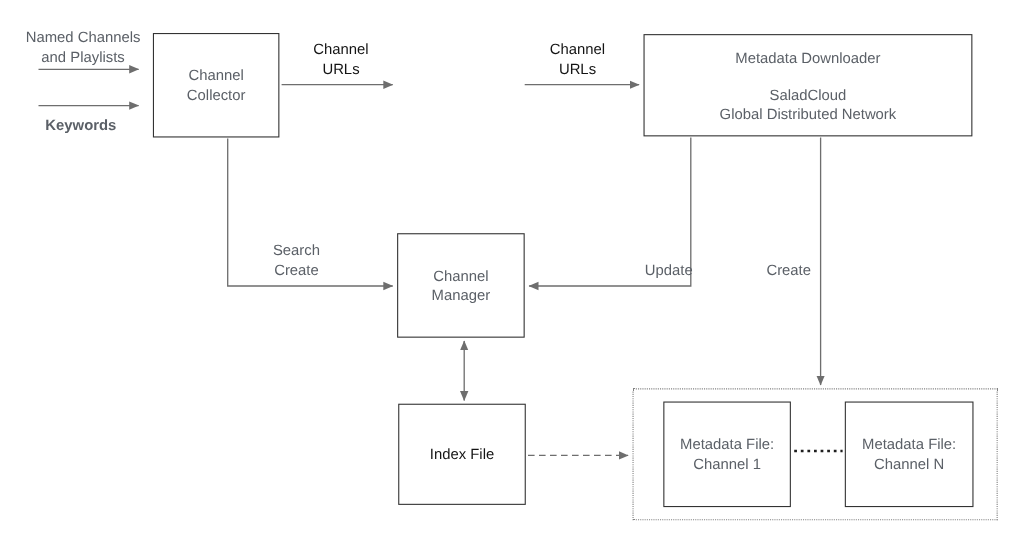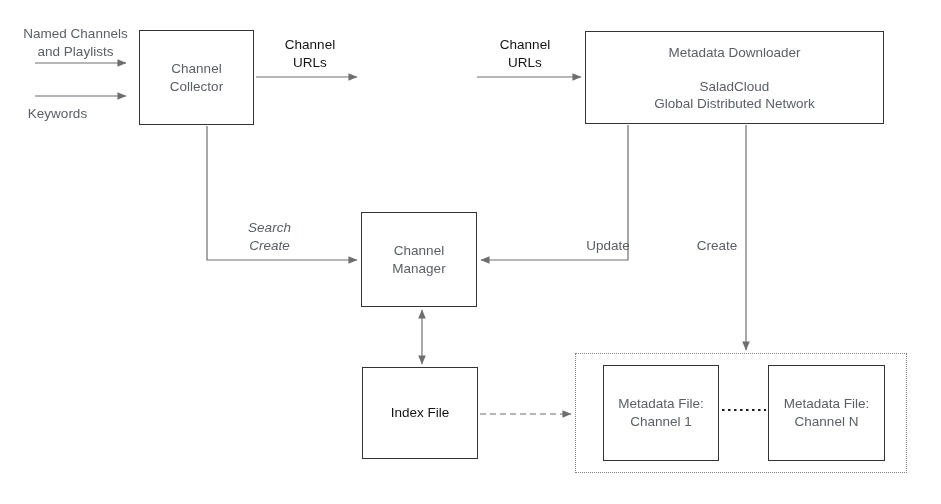--- a/index.html
+++ b/index.html
@@ -57,27 +57,27 @@
     <path class="edge" d="M207,126 V260 H357" marker-end="url(#ah)"></path>
     <path class="edge" d="M628,125 V260 H481" marker-end="url(#ah)"></path>
     <path class="edge" d="M746,125 V350" marker-end="url(#ah)"></path>
     <path class="edge" d="M422,310 V364" marker-start="url(#ah)" marker-end="url(#ah)"></path>
     <path class="edge dashed" d="M480,414 H571" marker-end="url(#ah)"></path>
     <path class="edge dotted-thick" d="M722,410 H766"></path>
   </svg>
 
   <div class="flow-label" style="left:8px;top:25px;width:135px;">Named Channels
 and Playlists</div>
-  <div class="flow-label" style="left:10px;top:105px;width:95px;">Keywords</div>
+  <div class="flow-label" style="left:26px;top:105px;width:95px;font-weight:bold;">Keywords</div>
 
   <div class="flow-label dark" style="left:272px;top:36px;width:76px;">Channel
 URLs</div>
   <div class="flow-label dark" style="left:487px;top:36px;width:76px;">Channel
 URLs</div>
-  <div class="flow-label" style="left:232px;top:219px;width:75px;font-style:italic;">Search
+  <div class="flow-label" style="left:232px;top:219px;width:75px;">Search
 Create</div>
   <div class="flow-label" style="left:572px;top:237px;width:72px;">Update</div>
   <div class="flow-label" style="left:685px;top:237px;width:64px;">Create</div>
 
   <div class="node" style="left:139px;top:30px;width:115px;height:95px;">
     <span class="node-label">Channel
 Collector</span>
   </div>
 
 

